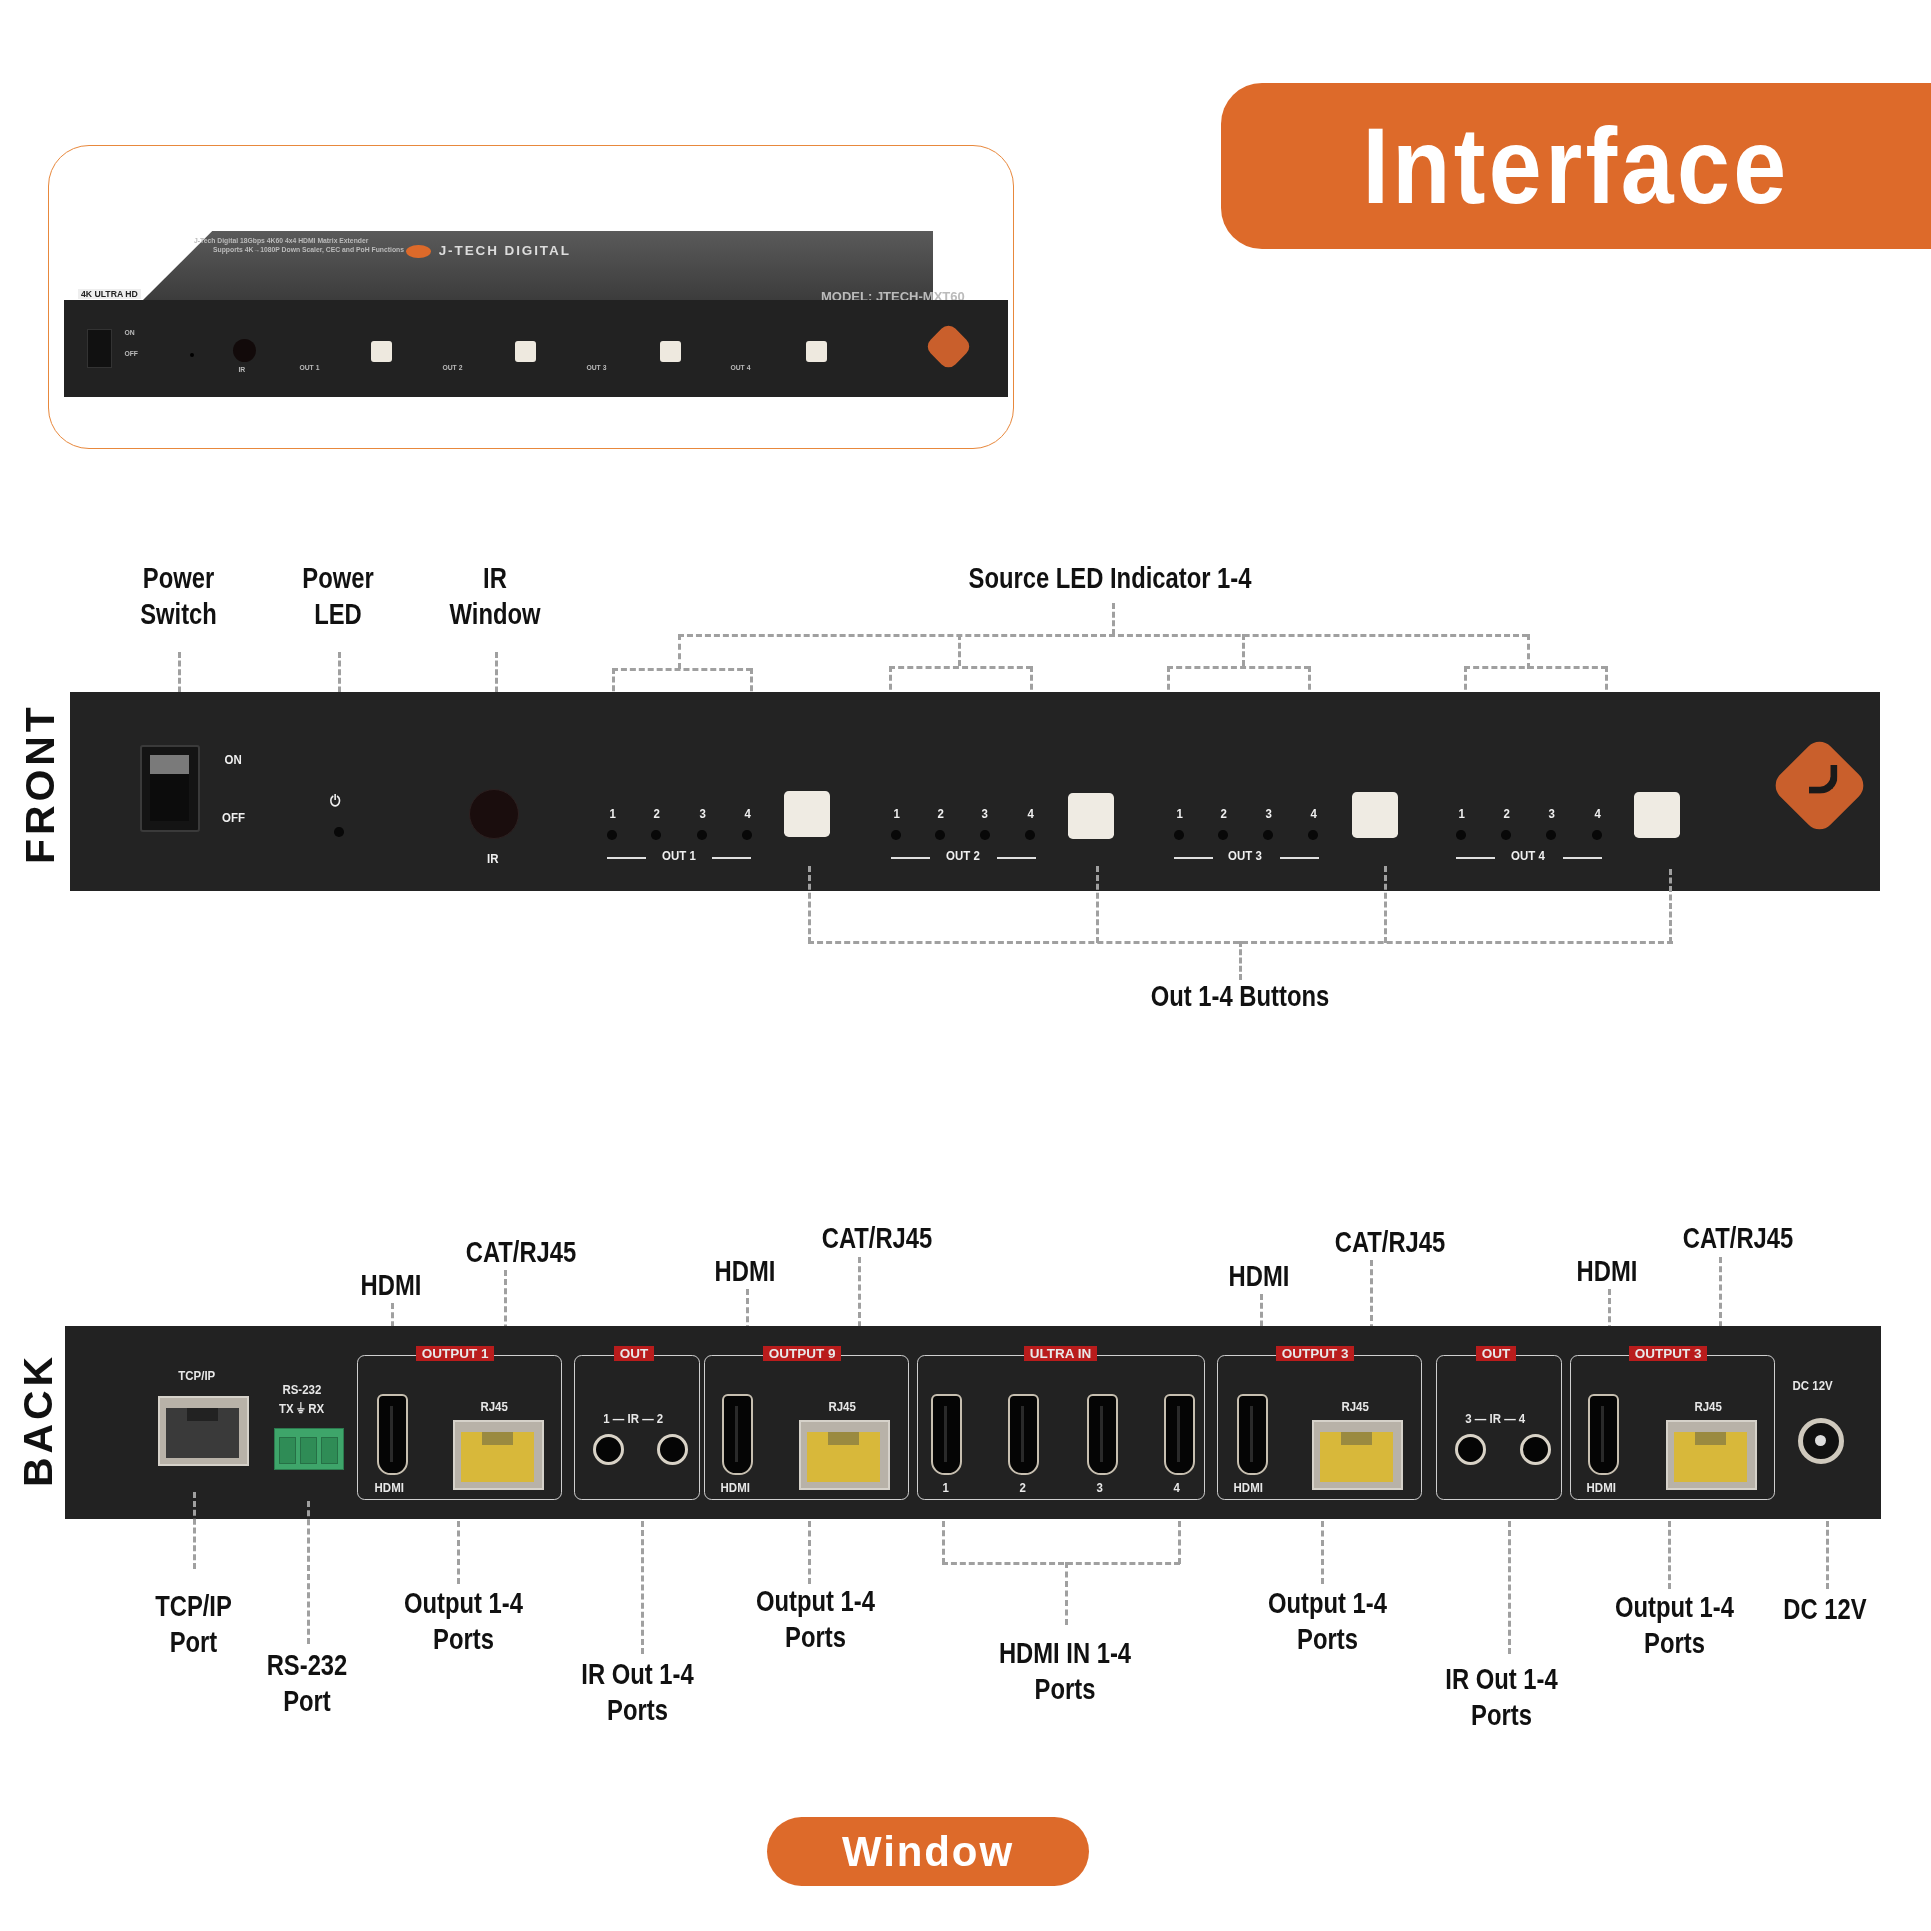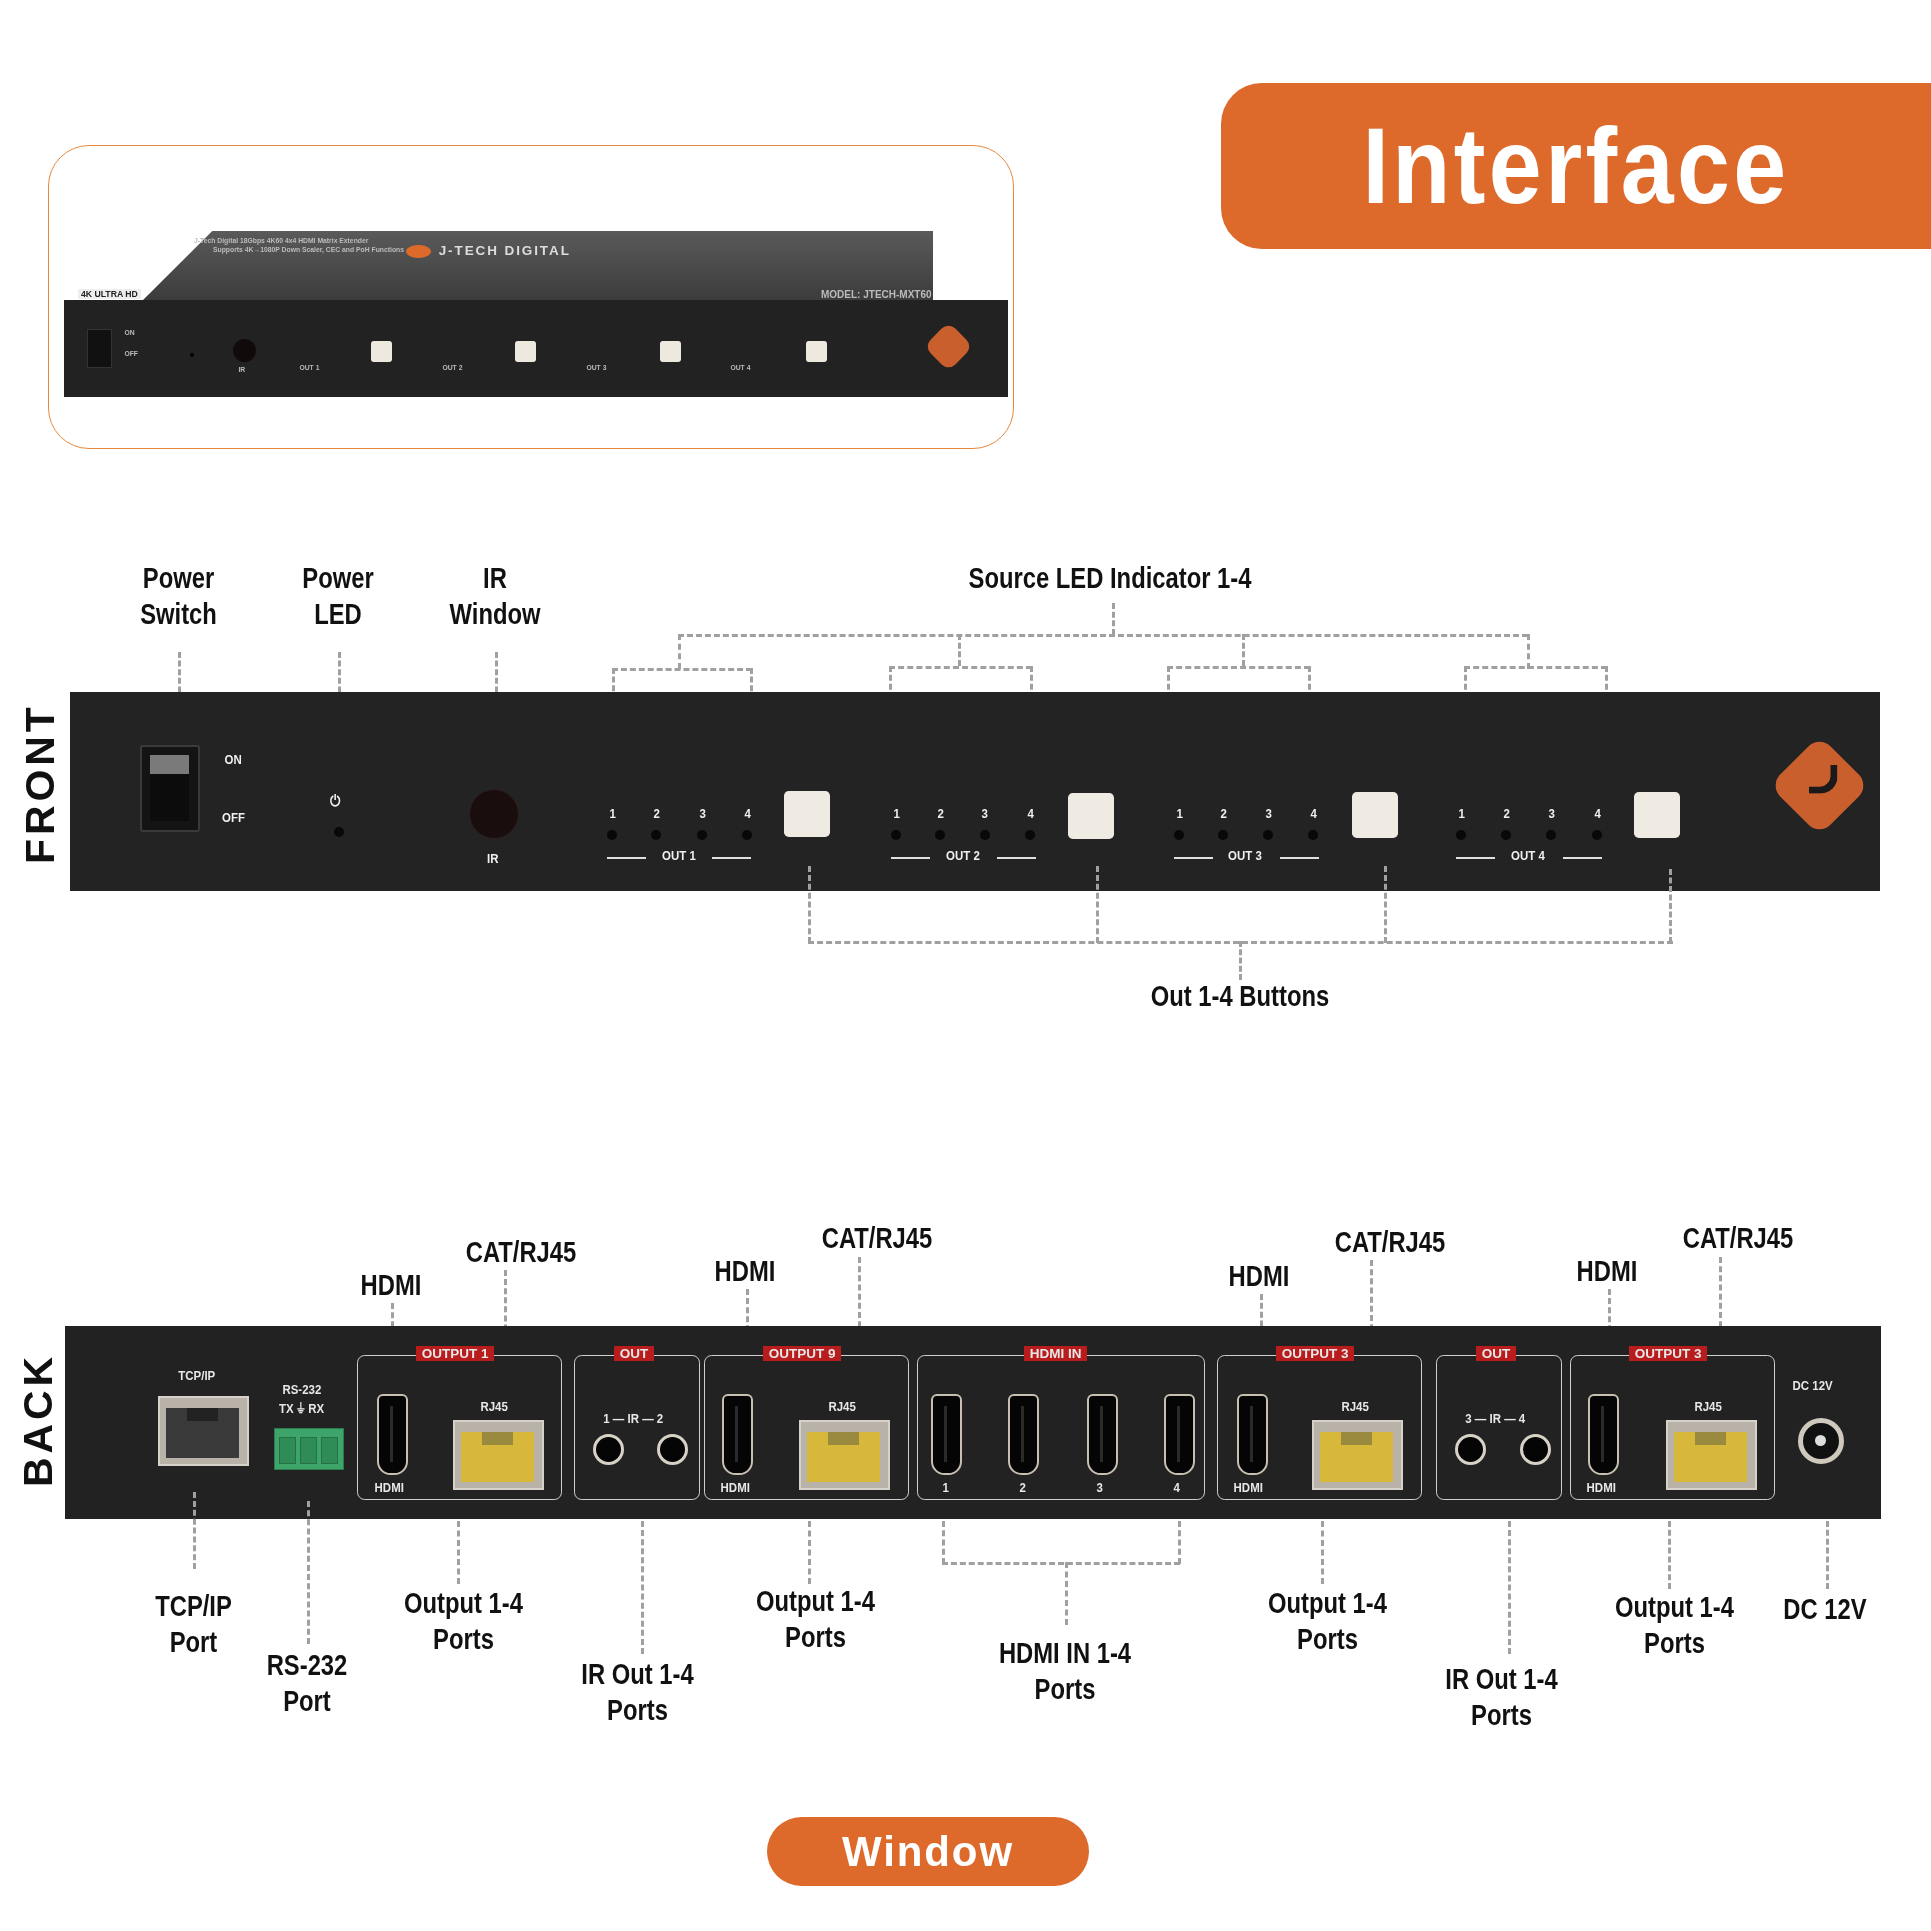--- a/index.html
+++ b/index.html
@@ -66,21 +66,21 @@
 <div class="banner-text">Interface</div>
 
 <div class="photo">
   <div class="ph-top"></div>
   <div class="ph-tiny" style="left:145px;top:91px;">J-Tech Digital 18Gbps 4K60 4x4 HDMI Matrix Extender</div>
   <div class="ph-tiny" style="left:164px;top:100px;">Supports 4K→1080P Down Scaler, CEC and PoH Functions</div>
   <div class="ph-brand">
     <span class="ph-brand-mark"></span><span>J-TECH DIGITAL</span>
   </div>
   <div class="ph-tiny" style="left:29px;top:143px;font-size:8.7px;background:#eee;color:#222;padding:0 2.9px;">4K ULTRA HD</div>
-  <div class="ph-tiny" style="left:772px;top:143px;font-size:10px;">MODEL: JTECH-MXT60</div>
+  <div class="ph-tiny" style="left:772px;top:143px;font-size:13px;">MODEL: JTECH-MXT60</div>
   <div class="ph-front">
     <div class="ph-switch" style="left:23px;top:29px;"></div>
     <div class="ph-tiny" style="left:60px;top:29px;">ON</div>
     <div class="ph-tiny" style="left:60px;top:50px;">OFF</div>
     <div class="ph-led" style="left:126px;top:53px;"></div>
     <div class="ph-led" style="left:169px;top:39px;width:23px;height:23px;background:#120a0a;"></div>
     <div class="ph-tiny" style="left:174px;top:66px;">IR</div>
 
     <div class="ph-tiny" style="left:235px;top:64px;">OUT 1</div>
     <div class="ph-btn" style="left:307px;top:41px;"></div>
@@ -271,21 +271,21 @@
     <div class="group-title" style="left:58px;">OUTPUT 9</div>
   </div>
   <div class="hdmi" style="left:657px;top:68px;"></div>
   <div class="bp-text" style="left:653px;top:154px;">HDMI</div>
   <div class="bp-text" style="left:761px;top:73px;">RJ45</div>
   <div class="rj45" style="left:734px;top:94px;">
       <div class="rj45-in"></div>
     </div>
 
   <div class="group-box" style="left:852px;top:29px;width:288px;height:145px;">
-    <div class="group-title" style="left:106px;">HDMI IN</div>
+    <div class="group-title" style="left:106px;">ULTRA IN</div>
   </div>
   <div class="hdmi" style="left:866px;top:68px;"></div>
   <div class="hdmi" style="left:943px;top:68px;"></div>
   <div class="hdmi" style="left:1022px;top:68px;"></div>
   <div class="hdmi" style="left:1099px;top:68px;"></div>
   <div class="bp-text" style="left:877px;top:154px;">1</div>
   <div class="bp-text" style="left:954px;top:154px;">2</div>
   <div class="bp-text" style="left:1031px;top:154px;">3</div>
   <div class="bp-text" style="left:1108px;top:154px;">4</div>
 

